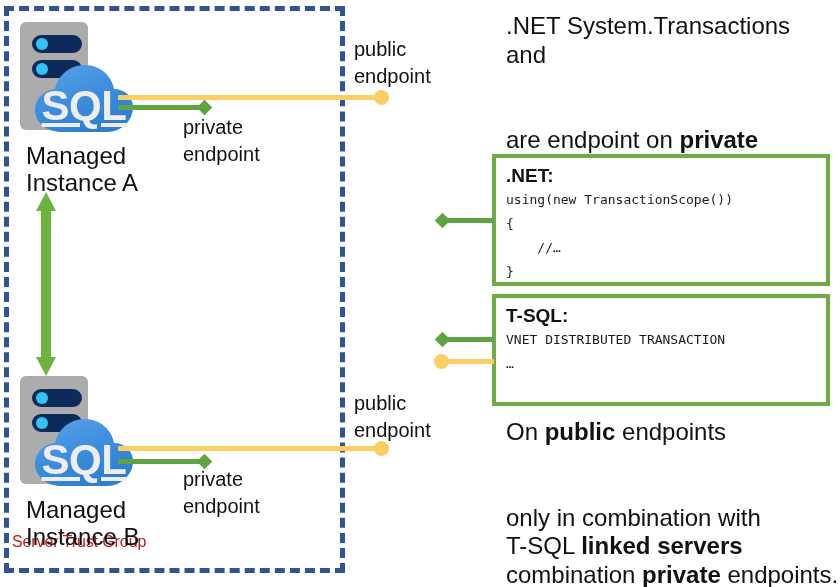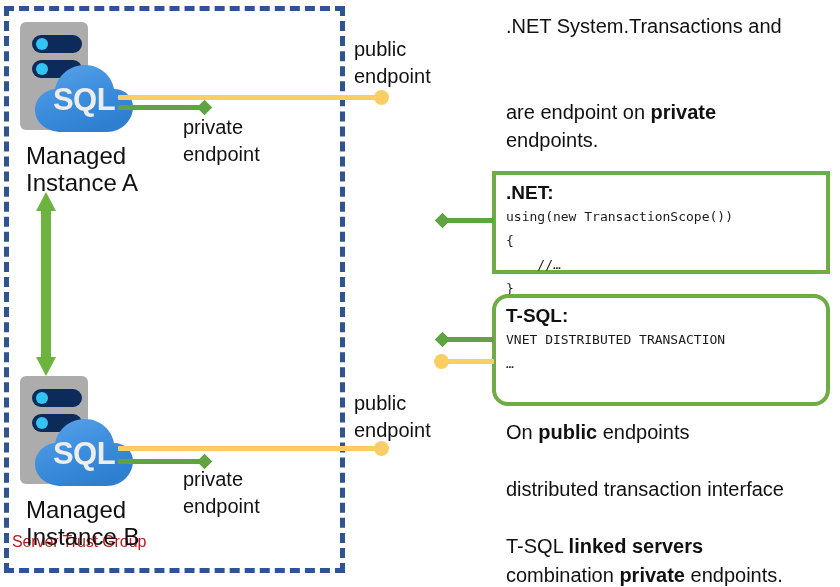--- a/index.html
+++ b/index.html
@@ -79,25 +79,26 @@
     width: 100px;
     height: 72px;
   }
   .mi-cloud svg { display: block; }
   .mi-cloud-text {
     position: absolute;
     left: 0;
     top: 20px;
     width: 100px;
     text-align: center;
-    font-size: 31px;
+    font-size: 42px;
     font-weight: bold;
     color: #EDEDED;
     letter-spacing: -0.5px;
     font-family: "Liberation Sans", sans-serif;
+    text-decoration: underline;
   }
   .mi-caption {
     position: absolute;
     font-size: 24px;
     line-height: 27px;
     color: #111111;
     white-space: pre-line;
   }
 
   
@@ -137,21 +138,21 @@
   .lbl {
     position: absolute;
     font-size: 20px;
     line-height: 27px;
     color: #111111;
     white-space: pre-line;
   }
 
   .note {
     position: absolute;
-    font-size: 20px;
+    font-size: 24px;
     line-height: 28.5px;
     color: #111111;
   }
   .note b { font-weight: bold; }
 
   
   .code-box {
     position: absolute;
     border: 4px solid #6FAC44;
     background: #ffffff;
@@ -265,44 +266,44 @@
 endpoint</div>
 
   <div class="note" style="left:506px; top:12px; width:330px;">
     <span>.NET System.Transactions and</span><br>
     <br>
     <br>
     <span>are endpoint on </span><b>private</b><br>
     <span>endpoints.</span>
   </div>
 
-  <div class="code-box" style="left:492px; top:154px; width:338px; height:103px;margin-top:17px;">
+  <div class="code-box" style="left:492px; top:154px; width:338px; height:132px;">
     <div class="code-title">.NET:</div>
     <div class="code-line">using(new TransactionScope())</div>
     <div class="code-line">{</div>
     <div class="code-line">    //…</div>
     <div class="code-line">}</div>
   </div>
 
   <div class="conn green" style="left:446px; top:218px; width:48px;"></div>
   <div class="cap-diamond" style="left:437px; top:215px;"></div>
 
-  <div class="code-box" style="left:492px; top:294px; width:338px; height:112px;border-radius:16px;">
+  <div class="code-box" style="left:492px; top:294px; width:338px; height:112px;">
     <div class="code-title">T-SQL:</div>
     <div class="code-line">VNET DISTRIBUTED TRANSACTION</div>
     <div class="code-line">…</div>
   </div>
 
   <div class="conn green" style="left:446px; top:337px; width:48px;"></div>
   <div class="cap-diamond" style="left:437px; top:334px;"></div>
   <div class="conn yellow" style="left:446px; top:359px; width:48px;"></div>
   <div class="cap-circle" style="left:434px; top:354px;"></div>
 
   <div class="note" style="left:506px; top:418px; width:334px;">
     <span>On </span><b>public</b><span> endpoints</span><br>
     <br>
-    <span>distributed transaction interface</span><br>
     <br>
+    <span>only in combination with</span><br>
     <span>T-SQL </span><b>linked servers</b><br>
     <span>combination </span><b>private</b><span> endpoints.</span>
   </div>
 
 </div>
 
 </body></html>

